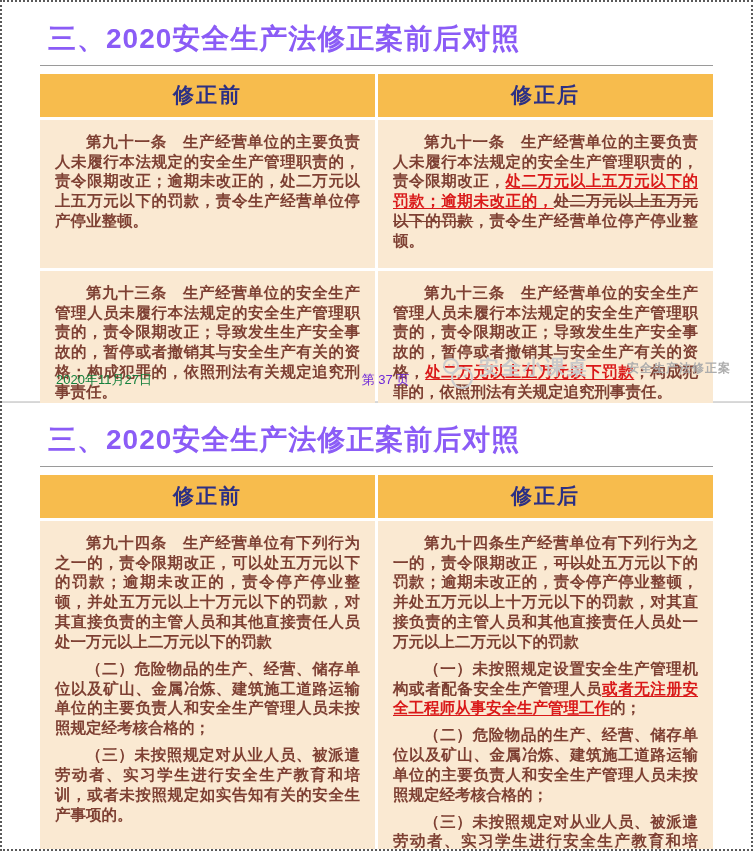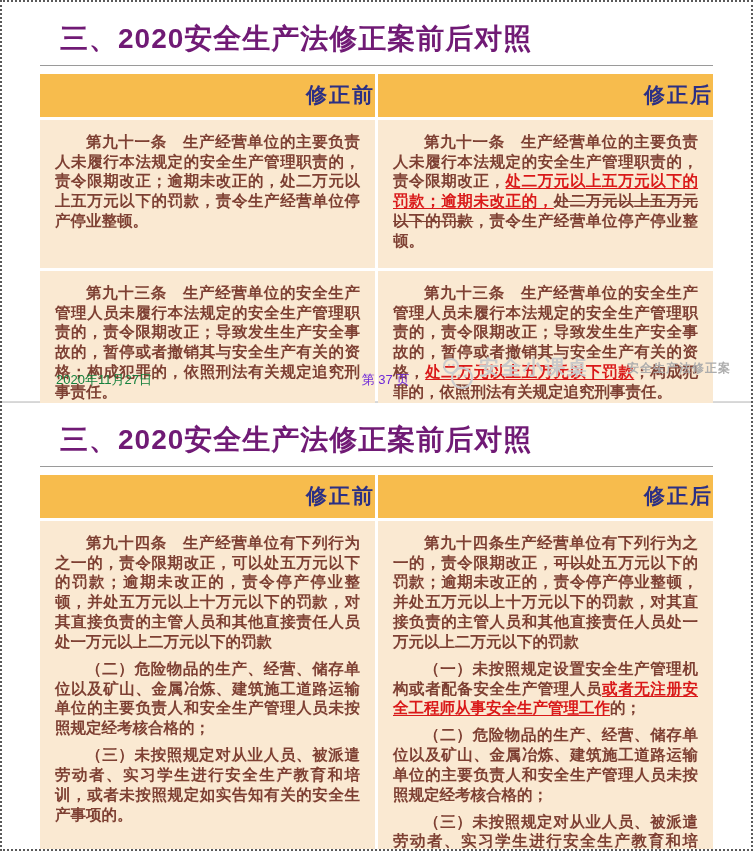--- a/index.html
+++ b/index.html
@@ -10,32 +10,32 @@
     font-family:"Liberation Sans", sans-serif;
     overflow:hidden;
   }
   .slide { position:relative; background:#ffffff; box-sizing:border-box; padding:14px 38px 0 38px; }
   .slide-1 { height:400px; border-bottom:1px solid #dadada; }
   .slide-2 { flex:1; }
   .sep { height:20px; background:#ededed; border-bottom:1px solid #d6d6d6; }
   .bottom-bar { height:9px; background:#a6a6a6; }
 
   .title {
-    margin:8px 0 0 20px; font-size:28px; line-height:1.1;
-    font-weight:bold; color:#701a75; letter-spacing:1px;
+    margin:8px 0 0 8px; font-size:28px; line-height:1.1;
+    font-weight:bold; color:#8b5cf6; letter-spacing:1px;
   }
   .rule { height:1px; background:#9a9a9a; margin-top:10px; }
 
   .cmp-table {
     margin-top:8px;
     display:grid; grid-template-columns:1fr 1fr; gap:3px;
   }
   .cmp-table .hd {
     background:#f7bc4d; color:#2b2f84;
-    font-weight:bold; font-size:21px; text-align:right;
+    font-weight:bold; font-size:21px; text-align:center;
     padding:7px 0 8px 0; letter-spacing:2px;
   }
   .cmp-table .cell {
     background:#fae9d2; color:#7e4033;
     font-size:15.5px; line-height:1.28; font-weight:600;
     text-align:justify; padding:5px 8px 10px 8px;
   }
   .cell p { margin:7px; text-indent:2em; }
   .add { color:#d91919; font-weight:800; text-decoration:underline; text-underline-offset:2px; }
   .del { text-decoration:line-through; }

